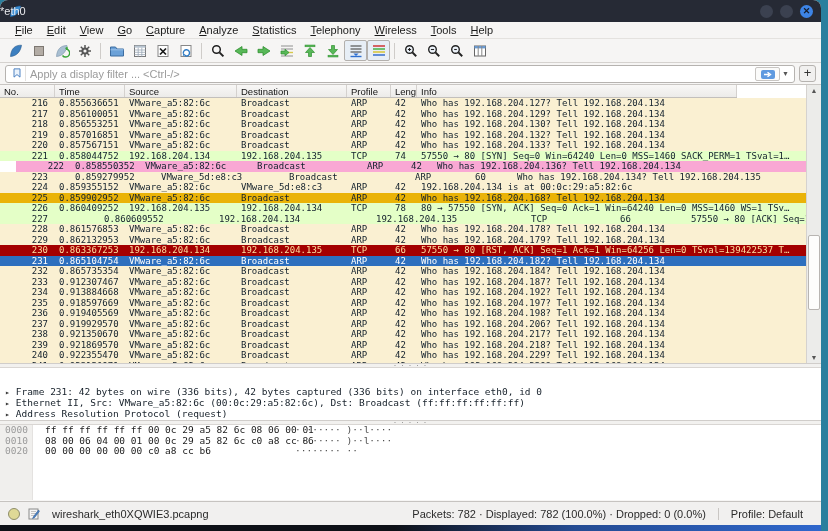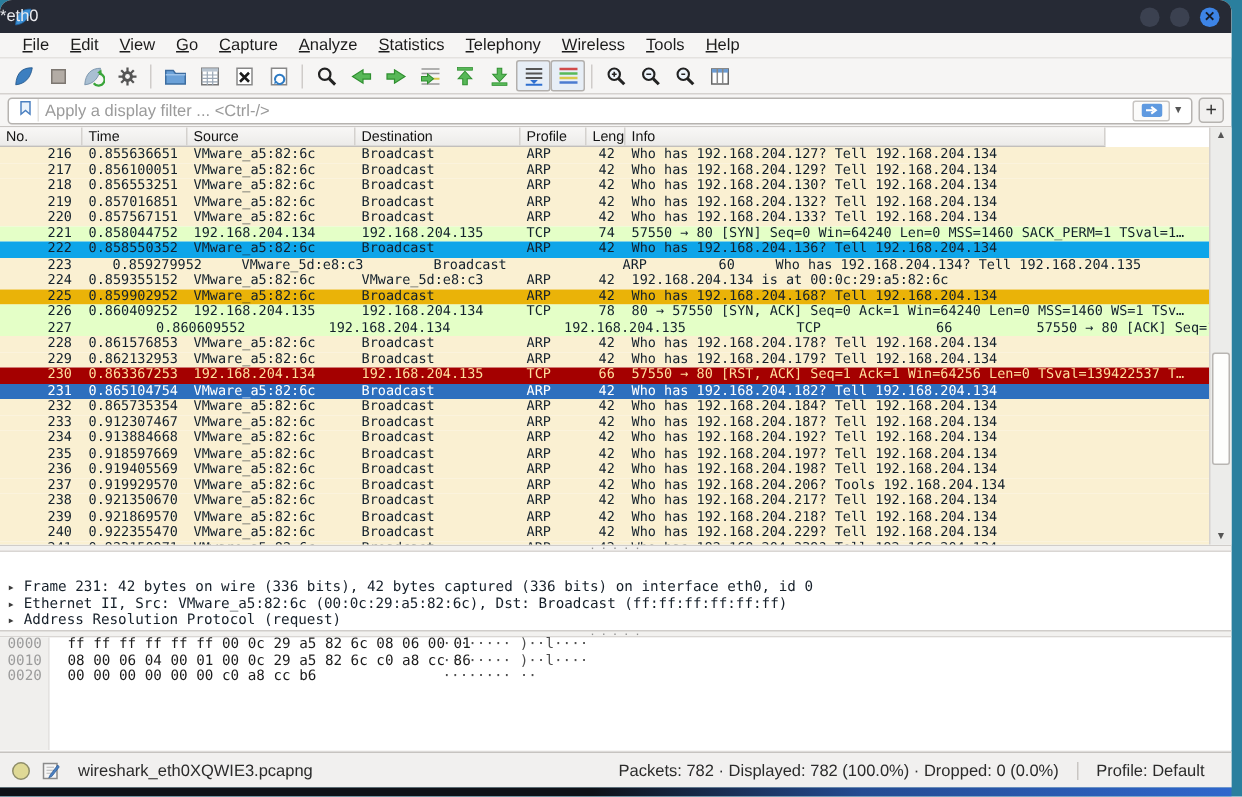--- a/index.html
+++ b/index.html
@@ -48,21 +48,21 @@
 
   
   .plist{position:relative;background:#fff;flex:none}
   .phead{display:grid;grid-template-columns:55px 70px 112px 110px 44px 26px 1fr;height:13px;width:737px;
     background:linear-gradient(#f8f7f6,#ecebe9);border-bottom:1px solid #c2bfbc;font-size:9.5px;color:#141414}
   .hcell{border-right:1px solid #d4d1ce;padding:0 4px;display:flex;align-items:center;overflow:hidden;white-space:nowrap}
   .prows{height:265px;overflow:hidden;width:806px;font-family:"DejaVu Sans Mono",monospace;font-size:9px}
   .prow{display:grid;grid-template-columns:55px 70px 112px 110px 44px 26px 1fr;height:10.5px;line-height:10.6px;white-space:nowrap}
   .pc{overflow:hidden;padding:0 4px}
   .pc.c-no{text-align:right;padding-right:7px}
-  .pc.c-len{text-align:center;padding-right:3px}
+  .pc.c-len{text-align:left;padding-right:3px}
   .vscroll{position:absolute;right:0;top:0;width:15px;height:278px;background:#ececea;border-left:1px solid #d5d2cf}
   .sarr{position:absolute;left:0;width:14px;height:11px;text-align:center;font-size:7px;color:#555;line-height:11px}
   .sarr.up{top:0}.sarr.down{bottom:0}
   .sthumb{position:absolute;left:1px;right:1px;top:150px;height:75px;background:#fdfdfc;border:1px solid #b8b5b2;border-radius:2px}
 
   
   .splitter{height:5px;background:#f2f1ef;border-top:1px solid #d0cdca;border-bottom:1px solid #d9d6d3;
     display:flex;align-items:center;justify-content:center;flex:none}
   .splitter::after{content:"· · · · ·";color:#8f8f8f;font-size:9px;line-height:3px;letter-spacing:1px}
   .details{height:52px;background:#fff;padding-top:18px;font-family:"DejaVu Sans Mono",monospace;font-size:9.5px;color:#16202a;flex:none}
@@ -389,21 +389,21 @@
         </div>
         <div class="prow" style="background: rgb(228, 255, 199); color: rgb(18, 32, 44);">
           <span class="pc c-no">221</span>
           <span class="pc c-time">0.858044752</span>
           <span class="pc c-src">192.168.204.134</span>
           <span class="pc c-dst">192.168.204.135</span>
           <span class="pc c-proto">TCP</span>
           <span class="pc c-len">74</span>
           <span class="pc c-info">57550 → 80 [SYN] Seq=0 Win=64240 Len=0 MSS=1460 SACK_PERM=1 TSval=1…</span>
         </div>
-        <div class="prow" style="background: #0ea5e9; color: rgb(18, 32, 44);">
+        <div class="prow" style="background: #f9a8d4; color: rgb(18, 32, 44); margin-left: 16px;">
           <span class="pc c-no">222</span>
           <span class="pc c-time">0.858550352</span>
           <span class="pc c-src">VMware_a5:82:6c</span>
           <span class="pc c-dst">Broadcast</span>
           <span class="pc c-proto">ARP</span>
           <span class="pc c-len">42</span>
           <span class="pc c-info">Who has 192.168.204.136? Tell 192.168.204.134</span>
         </div>
         <div class="prow" style="background: rgb(250, 240, 210); color: rgb(18, 32, 44); gap: 16px;">
           <span class="pc c-no">223</span>
@@ -531,21 +531,21 @@
           <span class="pc c-len">42</span>
           <span class="pc c-info">Who has 192.168.204.198? Tell 192.168.204.134</span>
         </div>
         <div class="prow" style="background: rgb(250, 240, 210); color: rgb(18, 32, 44);">
           <span class="pc c-no">237</span>
           <span class="pc c-time">0.919929570</span>
           <span class="pc c-src">VMware_a5:82:6c</span>
           <span class="pc c-dst">Broadcast</span>
           <span class="pc c-proto">ARP</span>
           <span class="pc c-len">42</span>
-          <span class="pc c-info">Who has 192.168.204.206? Tools 192.168.204.134</span>
+          <span class="pc c-info">Who has 192.168.204.206? Tell 192.168.204.134</span>
         </div>
         <div class="prow" style="background: rgb(250, 240, 210); color: rgb(18, 32, 44);">
           <span class="pc c-no">238</span>
           <span class="pc c-time">0.921350670</span>
           <span class="pc c-src">VMware_a5:82:6c</span>
           <span class="pc c-dst">Broadcast</span>
           <span class="pc c-proto">ARP</span>
           <span class="pc c-len">42</span>
           <span class="pc c-info">Who has 192.168.204.217? Tell 192.168.204.134</span>
         </div>

